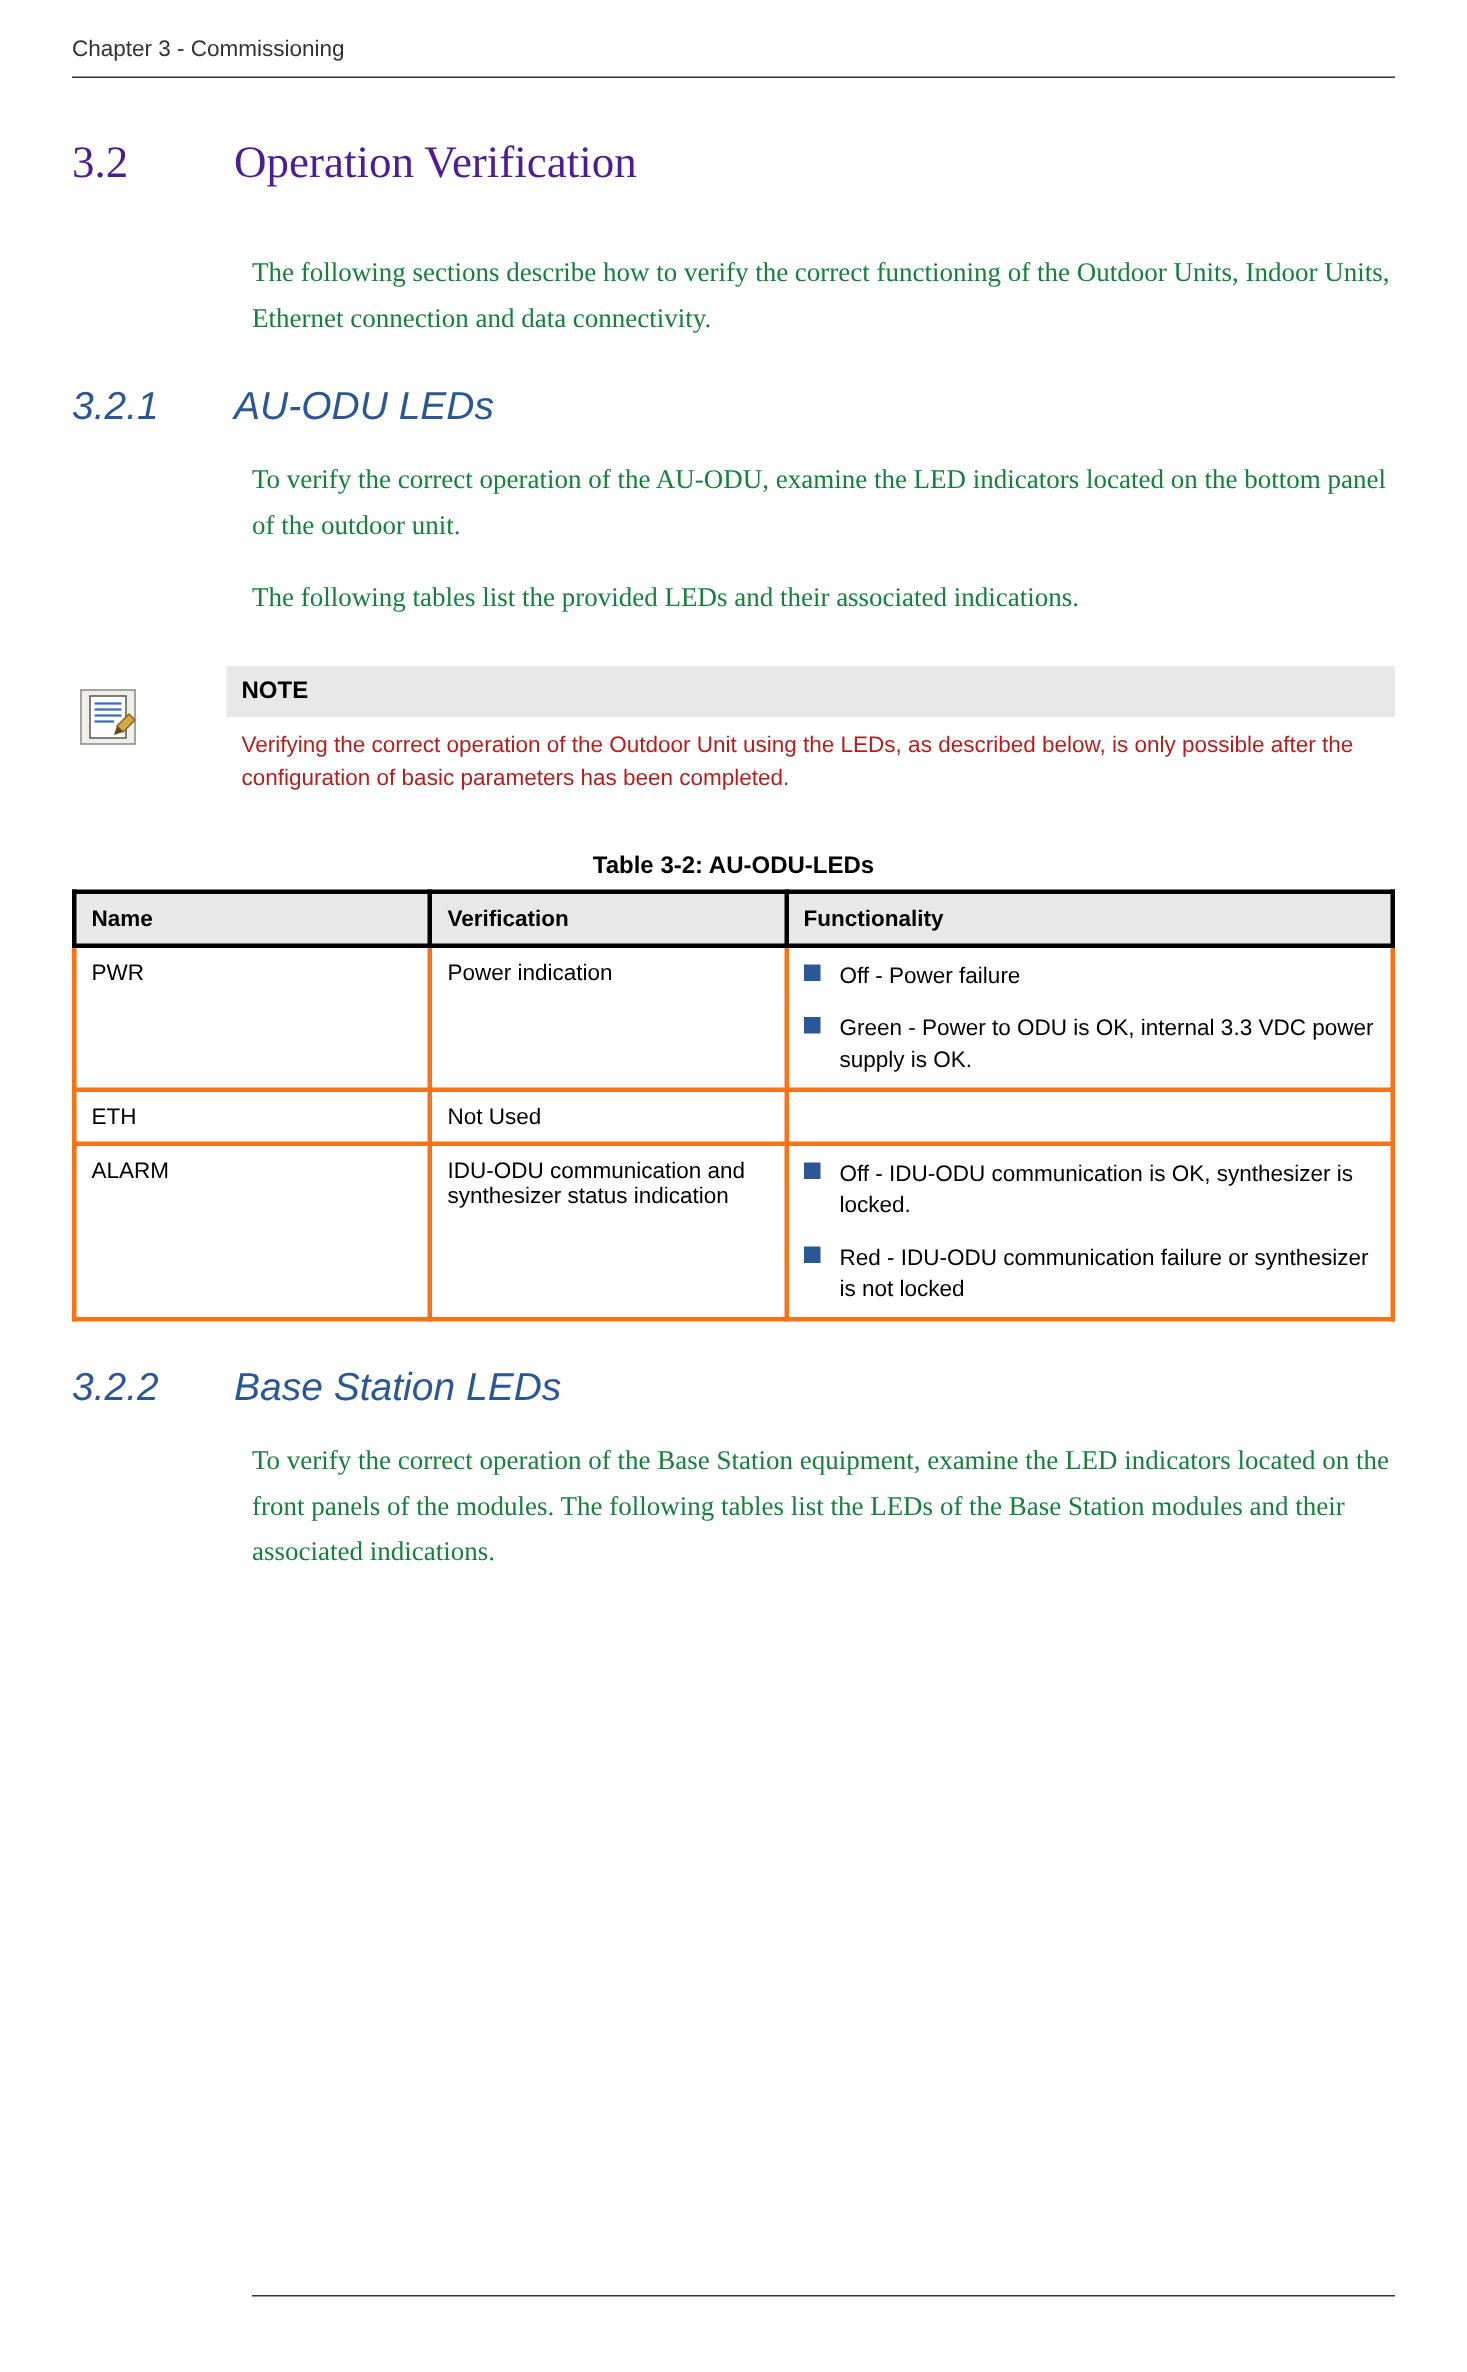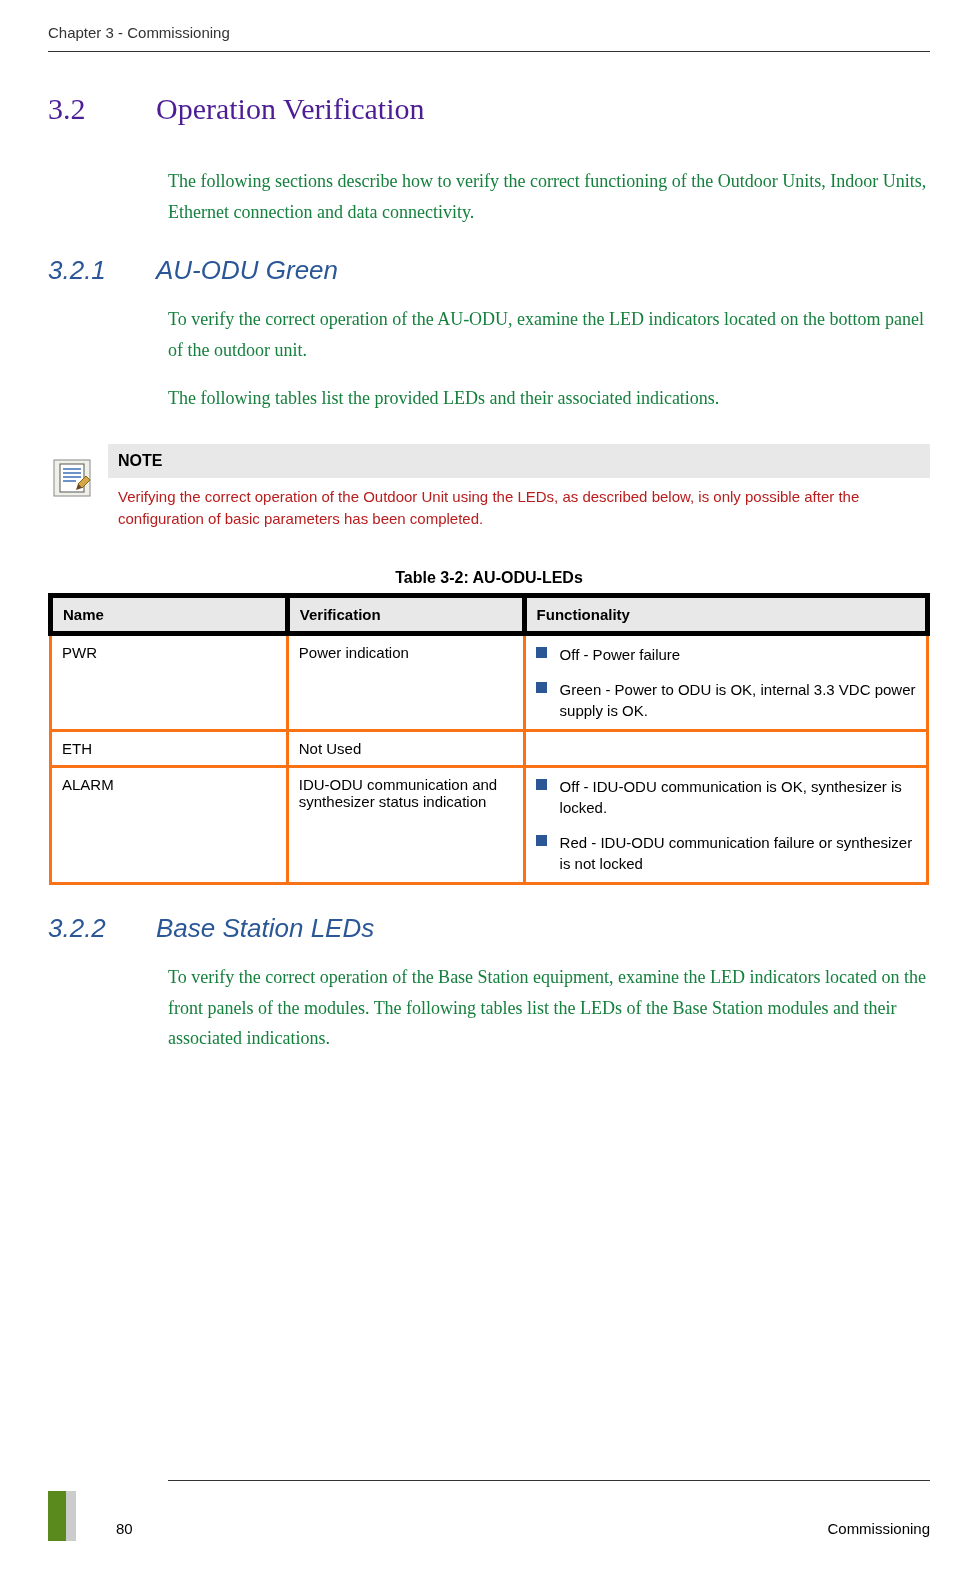--- a/index.html
+++ b/index.html
@@ -51,20 +51,21 @@
       font-size: 18px;
       line-height: 1.7;
       color: #15803d;
       margin-left: 120px;
       margin-bottom: 18px;
     }
     .note-wrapper {
       display: flex;
       margin-top: 30px;
       margin-bottom: 30px;
+      gap: 43px;
     }
     .note-icon {
       width: 48px;
       flex-shrink: 0;
       margin-right: 12px;
       margin-top: 10px;
     }
     .note-content {
       flex: 1;
     }
@@ -94,21 +95,21 @@
       border-collapse: collapse;
       border: 3px solid #333;
       font-family: Arial, sans-serif;
       font-size: 15px;
     }
     table.led-table th {
       background: #e8e8e8;
       text-align: left;
       font-weight: bold;
       padding: 8px 10px;
-      border: 5px solid #000000;
+      border: 3px solid #000000;
       vertical-align: top;
     }
     table.led-table td {
       padding: 8px 10px;
       border: 3px solid #f97316;
       vertical-align: top;
     }
     .func-list {
       list-style: none;
     }
@@ -179,21 +180,21 @@
 
 <div class="header-line">Chapter 3 - Commissioning</div>
 
 <h1 class="section-heading">
   <span class="num">3.2</span><span>Operation Verification</span>
 </h1>
 
 <p class="body-text">The following sections describe how to verify the correct functioning of the Outdoor Units, Indoor Units, Ethernet connection and data connectivity.</p>
 
 <h2 class="subsection-heading">
-  <span class="num">3.2.1</span><span>AU-ODU Green</span>
+  <span class="num">3.2.1</span><span>AU-ODU LEDs</span>
 </h2>
 
 <p class="body-text">To verify the correct operation of the AU-ODU, examine the LED indicators located on the bottom panel of the outdoor unit.</p>
 <p class="body-text">The following tables list the provided LEDs and their associated indications.</p>
 
 <div class="note-wrapper">
   <div class="note-icon">
     <svg viewBox="0 0 48 48" width="48" height="48">
       <rect x="6" y="6" width="36" height="36" fill="#f0f0e8" stroke="#888" stroke-width="1"></rect>
       <rect x="12" y="10" width="24" height="28" fill="#fff" stroke="#555" stroke-width="1"></rect>
@@ -250,21 +251,13 @@
 </table>
 
 <h2 class="subsection-heading">
   <span class="num">3.2.2</span><span>Base Station LEDs</span>
 </h2>
 
 <p class="body-text">To verify the correct operation of the Base Station equipment, examine the LED indicators located on the front panels of the modules. The following tables list the LEDs of the Base Station modules and their associated indications.</p>
 
 <div class="footer">
   <div class="footer-line"></div>
-  <div class="footer-row">
-    <div class="footer-tab">
-      <div class="tab-green"></div>
-      <div class="tab-gray"></div>
-    </div>
-    <div class="page-num">80</div>
-    <div class="footer-title">Commissioning</div>
-  </div>
 </div>
 
 </body></html>

